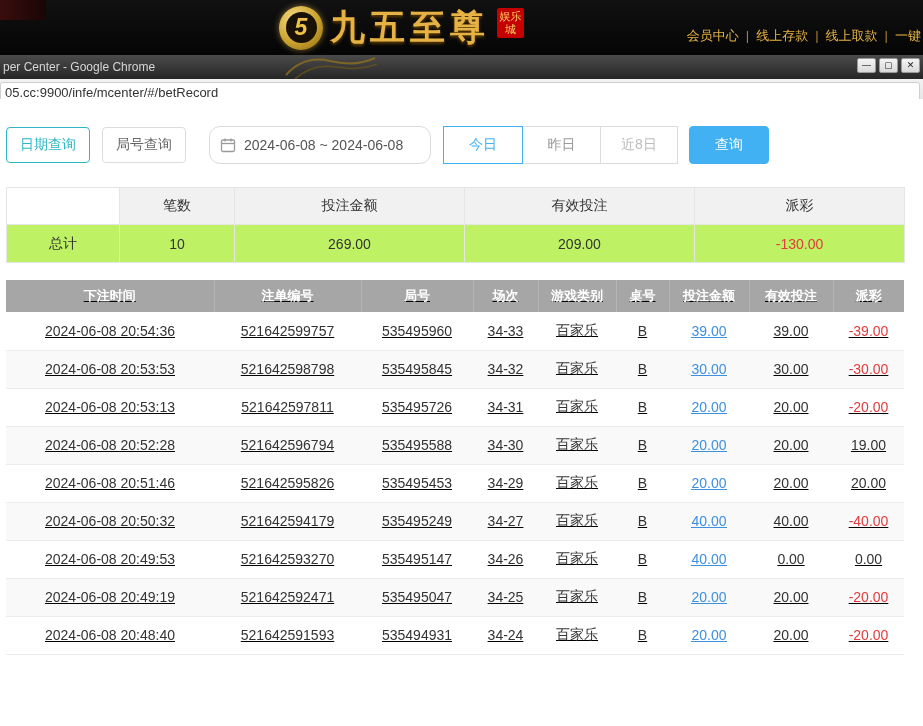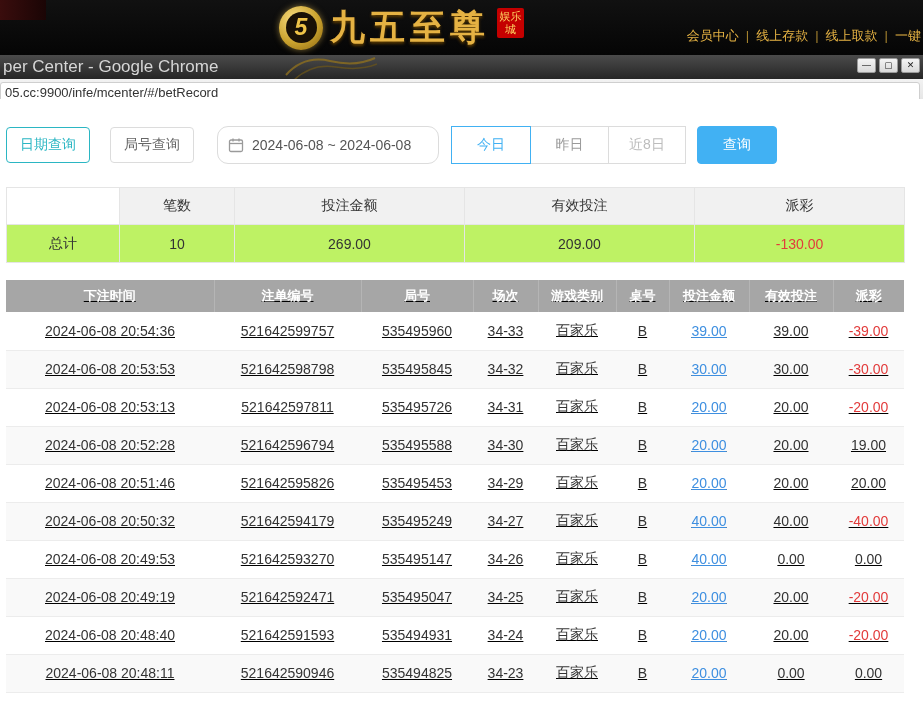--- a/index.html
+++ b/index.html
@@ -25,21 +25,21 @@
     font-size:11px; line-height:13px; text-align:center; padding:2px 2px; border-radius:2px;
     align-self:flex-start; margin-top:4px; }
   .top-links { position:absolute; right:2px; bottom:10px; color:var(--gold,#e3b042);
     font-size:13px; white-space:nowrap; }
   .top-links a { color:var(--gold,#e3b042); text-decoration:none; cursor:pointer; }
   .top-links .sep { margin:0 7px; color:#a8852f; }
 
   
   .title-bar { position:absolute; top:55px; left:0; width:923px; height:24px;
     background:linear-gradient(#4b4b4b,#262626); display:flex; align-items:center; }
-  .win-title { color:#d6d6d6; font-size:17px; margin-left:3px; white-space:nowrap; }
+  .win-title { color:#d6d6d6; font-size:12px; margin-left:3px; white-space:nowrap; }
   .ornament { position:absolute; left:282px; top:-4px; pointer-events:none; }
   .win-controls { position:absolute; right:3px; top:3px; display:flex; gap:3px; }
   .win-btn { width:19px; height:15px; background:linear-gradient(#f4f4f4,#d9d9d9);
     border:1px solid #9a9a9a; border-radius:2px; font-size:9px; line-height:13px;
     text-align:center; color:#222; cursor:pointer; }
 
   
   .url-bar { position:absolute; top:79px; left:0; width:923px; height:29px;
     background:linear-gradient(#f2f2f2,#e2e2e2); border-bottom:1px solid #c6c6c6;
     display:flex; align-items:center; }
@@ -48,21 +48,21 @@
     white-space:nowrap; overflow:hidden; }
 
   
   .page { position:absolute; top:99px; left:0; width:923px; height:649px; background:#fff;
     padding:27px 25px 0 6px; }
 
   .filters { display:flex; align-items:center; height:38px; }
   .btn { display:inline-flex; align-items:center; justify-content:center;
     height:36px; border-radius:4px; font-size:14px; background:#fff; cursor:pointer; }
   .btn-date-query { width:84px; border:1px solid var(--accent-teal,#2bb6c3); color:var(--accent-teal,#2bb6c3); }
-  .btn-round-query { width:84px; border:1px solid #dcdcdc; color:#666; margin-left:20px; }
+  .btn-round-query { width:84px; border:1px solid #dcdcdc; color:#666; margin-left:12px; }
   .date-input { width:222px; height:38px; margin-left:23px; border:1px solid #dcdcdc; border-radius:11px;
     display:flex; align-items:center; background:#fff; cursor:text; }
   .date-input .cal { margin:0 8px 0 10px; display:flex; }
   .date-input .val { font-size:14px; color:#555; }
   .quick-group { display:flex; margin-left:12px; }
   .quick-group .btn { height:38px; border-radius:0; }
   .btn-today { width:80px; border:1px solid var(--accent-blue,#41b1f3); color:var(--accent-blue,#41b1f3);
     border-radius:4px 0 0 4px; position:relative; z-index:2; }
   .btn-yesterday { width:79px; border:1px solid #dcdcdc; color:#9a9a9a; margin-left:-1px; }
   .btn-last8 { width:78px; border:1px solid #dcdcdc; color:#bcbcbc; margin-left:-1px; border-radius:0 4px 4px 0; }
@@ -296,28 +296,17 @@
             <td>2024-06-08 20:48:40</td>
             <td>521642591593</td>
             <td>535494931</td>
             <td>34-24</td>
             <td>百家乐</td>
             <td>B</td>
             <td><a class="bet-link">20.00</a></td>
             <td>20.00</td>
             <td class="neg">-20.00</td>
           </tr>
-          <tr>
-            <td>2024-06-08 20:48:11</td>
-            <td>521642590946</td>
-            <td>535494825</td>
-            <td>34-23</td>
-            <td>百家乐</td>
-            <td>B</td>
-            <td><a class="bet-link">20.00</a></td>
-            <td>0.00</td>
-            <td>0.00</td>
-          </tr>
         </tbody>
     </table>
 
   </div>
 </div>
 
 </body></html>

